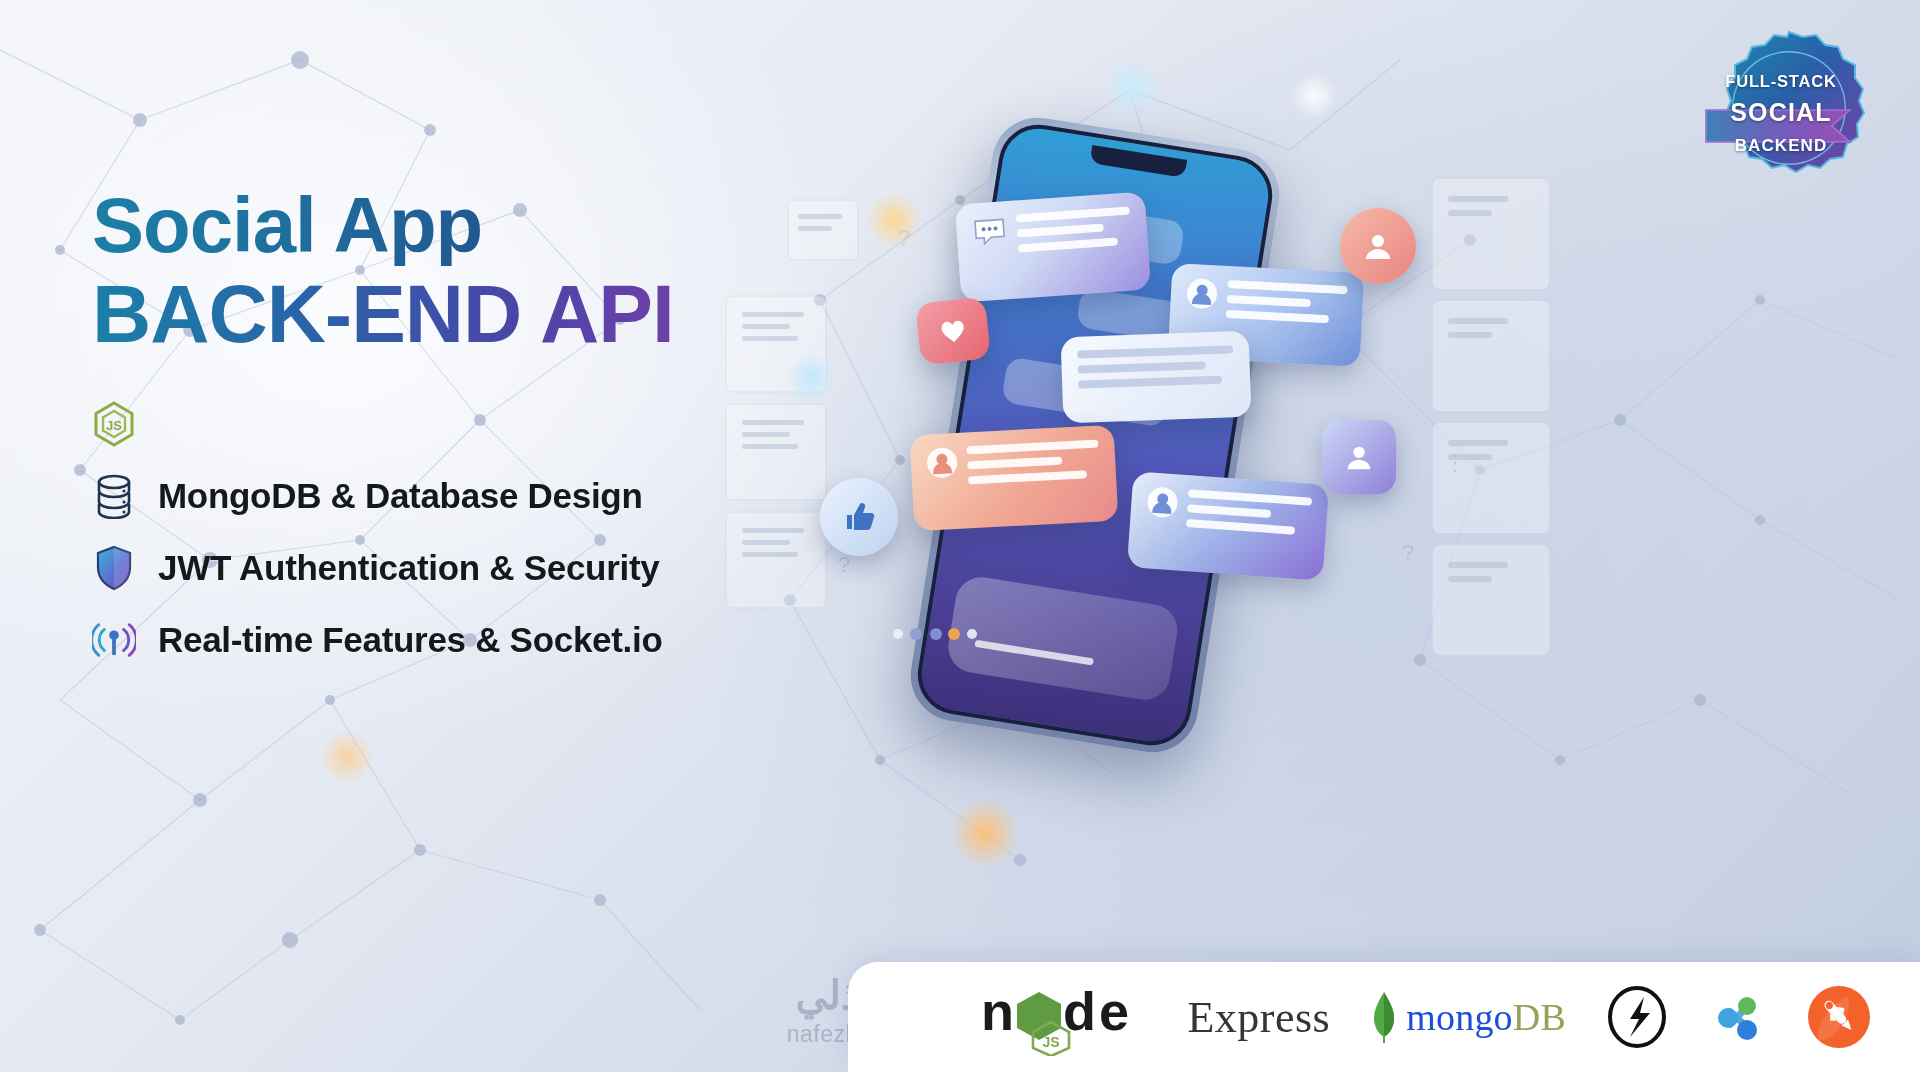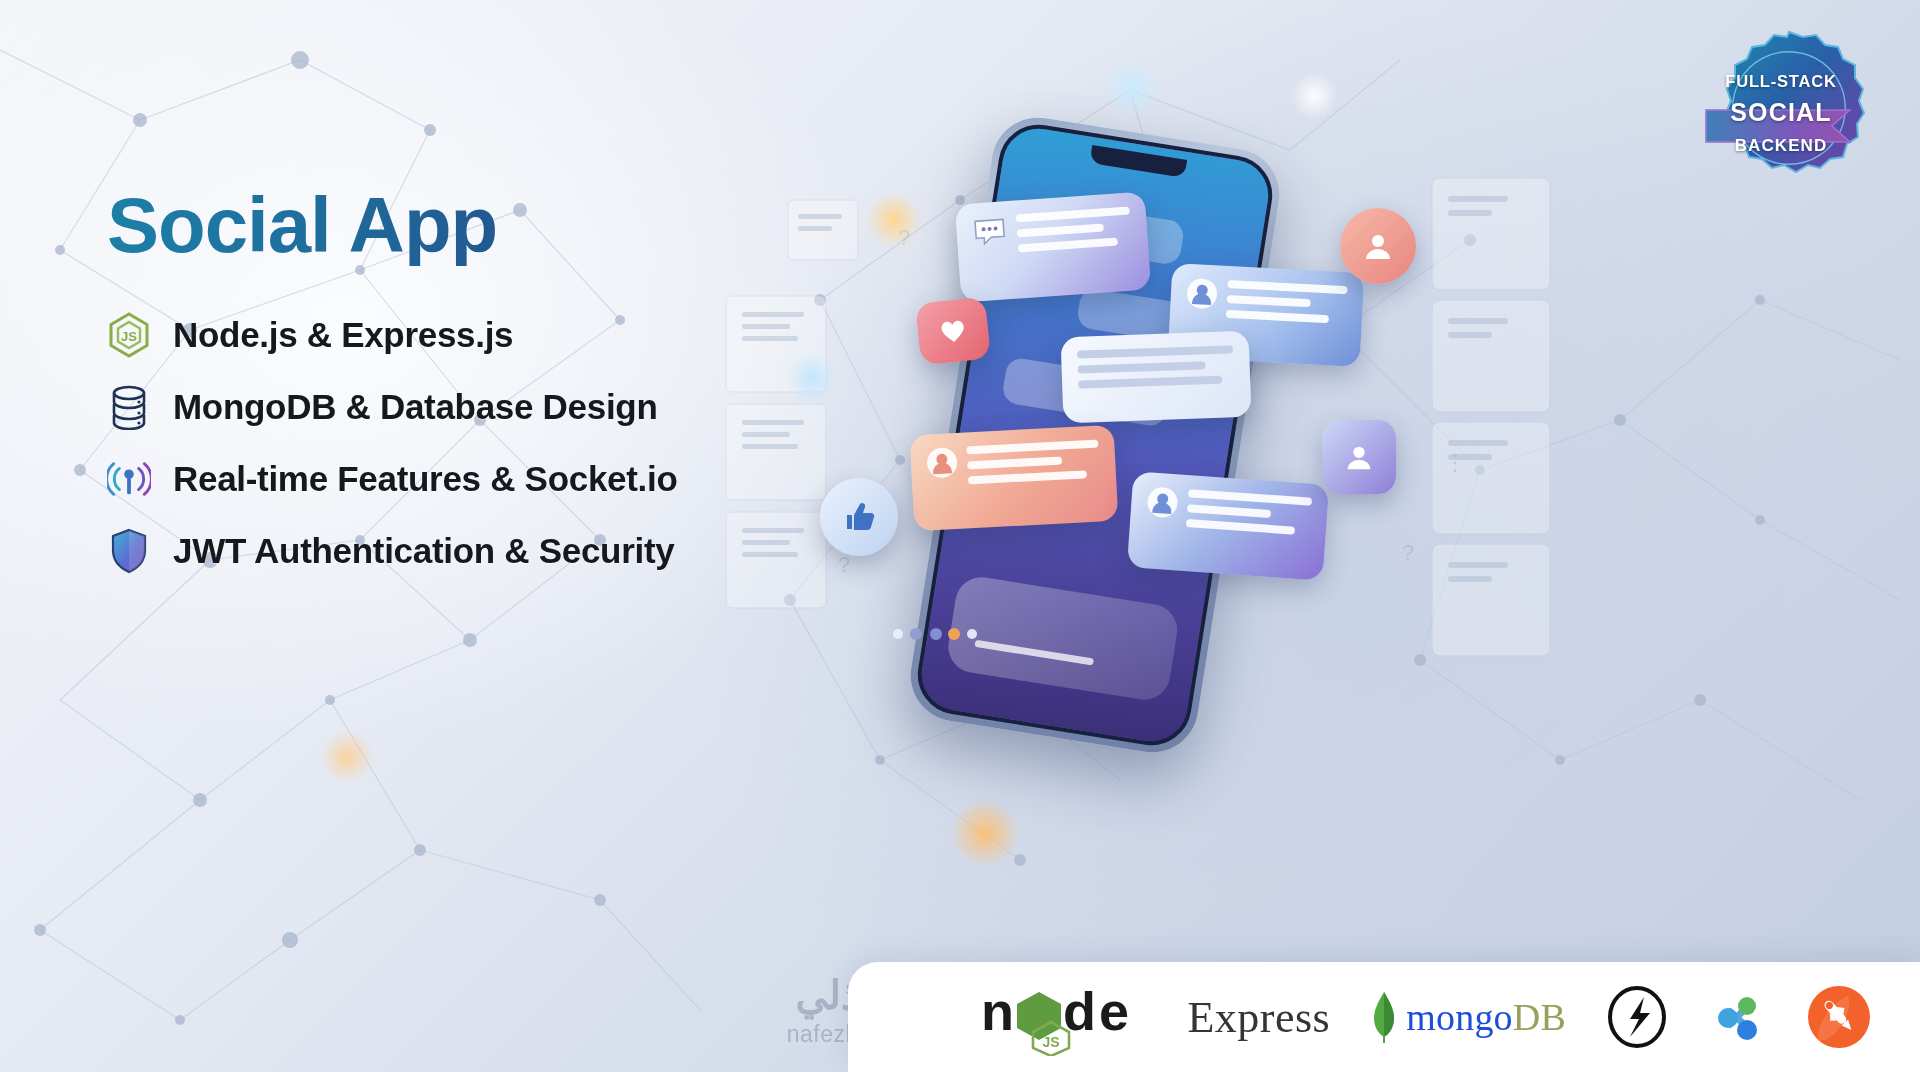--- a/index.html
+++ b/index.html
@@ -13,21 +13,21 @@
       radial-gradient(ellipse 900px 700px at 18% 30%, #fbfcfe 0%, rgba(251,252,254,0) 60%),
       radial-gradient(ellipse 1000px 900px at 70% 55%, #c9d3e6 0%, rgba(201,211,230,0) 65%),
       linear-gradient(135deg,#f4f6fa 0%, #e6eaf3 35%, #cfd8e8 70%, #c3cde1 100%);
   }
 
   
   .net{position:absolute;inset:0;}
   .glow{position:absolute;border-radius:50%;pointer-events:none;}
 
   
-  .copy{position:absolute;left:92px;top:186px;width:760px;margin-left:15px;}
+  .copy{position:absolute;left:92px;top:186px;width:760px;}
   .t1{
     font-size:78px;font-weight:700;line-height:1.02;letter-spacing:-1px;
     background:linear-gradient(90deg,#1c7fa6 0%,#1f6f9e 25%,#22518d 60%,#1e3668 100%);
     -webkit-background-clip:text;background-clip:text;color:transparent;
     margin:0;white-space:nowrap;
   }
   .t2{
     font-size:82px;font-weight:700;line-height:1.02;letter-spacing:-1px;
     background:linear-gradient(90deg,#1b7fa8 0%,#2a62a8 30%,#4946a8 55%,#6f3fa8 78%,#a03fa8 100%);
     -webkit-background-clip:text;background-clip:text;color:transparent;
@@ -211,32 +211,32 @@
        background:radial-gradient(circle,rgba(190,230,255,.9) 0%,rgba(190,230,255,0) 70%);"></div>
   <div class="glow" style="left:1326px;top:446px;width:46px;height:46px;
        background:radial-gradient(circle,rgba(160,220,255,.95) 0%,rgba(160,220,255,0) 70%);"></div>
   <div class="glow" style="left:950px;top:798px;width:70px;height:70px;
        background:radial-gradient(circle,rgba(255,190,110,.9) 0%,rgba(255,190,110,0) 70%);"></div>
   <div class="glow" style="left:320px;top:730px;width:54px;height:54px;
        background:radial-gradient(circle,rgba(255,205,140,.8) 0%,rgba(255,205,140,0) 70%);"></div>
 
   <div class="copy">
     <h1 class="t1">Social App</h1>
+    <h2 class="t2">BACK-END API</h2>
 
     <div class="features">
 
       <div class="frow">
         <span class="ficon">
           <svg width="42" height="46" viewBox="0 0 42 46">
             <polygon points="21,2 39,12.5 39,33.5 21,44 3,33.5 3,12.5" fill="none" stroke="#8bab45" stroke-width="3"></polygon>
             <polygon points="21,10 32,16.4 32,29.6 21,36 10,29.6 10,16.4" fill="none" stroke="#9cbb58" stroke-width="2.4"></polygon>
             <text x="21" y="29" text-anchor="middle" font-family="Liberation Sans" font-size="13" font-weight="700" fill="#8bab45">JS</text>
           </svg>
         </span>
-        <span class="flabel">Node.js &amp; Express.js</span>
       </div>
 
       <div class="frow">
         <span class="ficon">
           <svg width="40" height="46" viewBox="0 0 40 46">
             <g fill="none" stroke="#1e3352" stroke-width="2.6">
               <ellipse cx="20" cy="9" rx="15" ry="6"></ellipse>
               <path d="M5 9 v9 a15 6 0 0 0 30 0 V9"></path>
               <path d="M5 20 v9 a15 6 0 0 0 30 0 V20"></path>
               <path d="M5 31 v8 a15 6 0 0 0 30 0 V31"></path>
@@ -244,49 +244,49 @@
             <circle cx="30" cy="18" r="1.6" fill="#1e3352"></circle>
             <circle cx="30" cy="29" r="1.6" fill="#1e3352"></circle>
             <circle cx="30" cy="39" r="1.6" fill="#1e3352"></circle>
           </svg>
         </span>
         <span class="flabel">MongoDB &amp; Database Design</span>
       </div>
 
       <div class="frow">
         <span class="ficon">
-          <svg width="46" height="44" viewBox="0 0 46 44">
-            <g fill="none" stroke-width="3" stroke-linecap="round">
-              <path d="M13 11 A14 14 0 0 0 13 33" stroke="#2fa9c8"></path>
-              <path d="M7 6  A21 21 0 0 0 7 38" stroke="#3f8fd0"></path>
-              <path d="M33 11 A14 14 0 0 1 33 33" stroke="#6a54c0"></path>
-              <path d="M39 6  A21 21 0 0 1 39 38" stroke="#8a46bb"></path>
-            </g>
-            <circle cx="23" cy="17" r="5" fill="#3f72c4"></circle>
-            <rect x="21" y="20" width="4" height="18" rx="2" fill="#3f72c4"></rect>
-          </svg>
-        </span>
-        <span class="flabel">Real-time Features &amp; Socket.io</span>
-      </div>
-
-      <div class="frow">
-        <span class="ficon">
           <svg width="38" height="46" viewBox="0 0 38 46">
             <defs>
               <linearGradient id="shg" x1="0" y1="0" x2="1" y2="1">
                 <stop offset="0%" stop-color="#3fb6d8"></stop>
                 <stop offset="55%" stop-color="#5b6fd0"></stop>
                 <stop offset="100%" stop-color="#7a4ec0"></stop>
               </linearGradient>
             </defs>
             <path d="M19 2 L35 8 V22 C35 33 28 40 19 44 C10 40 3 33 3 22 V8 Z" fill="url(#shg)" stroke="#2a3f78" stroke-width="2.2"></path>
             <path d="M19 2 L35 8 V22 C35 33 28 40 19 44 Z" fill="rgba(255,255,255,.14)"></path>
           </svg>
         </span>
         <span class="flabel">JWT Authentication &amp; Security</span>
+      </div>
+
+      <div class="frow">
+        <span class="ficon">
+          <svg width="46" height="44" viewBox="0 0 46 44">
+            <g fill="none" stroke-width="3" stroke-linecap="round">
+              <path d="M13 11 A14 14 0 0 0 13 33" stroke="#2fa9c8"></path>
+              <path d="M7 6  A21 21 0 0 0 7 38" stroke="#3f8fd0"></path>
+              <path d="M33 11 A14 14 0 0 1 33 33" stroke="#6a54c0"></path>
+              <path d="M39 6  A21 21 0 0 1 39 38" stroke="#8a46bb"></path>
+            </g>
+            <circle cx="23" cy="17" r="5" fill="#3f72c4"></circle>
+            <rect x="21" y="20" width="4" height="18" rx="2" fill="#3f72c4"></rect>
+          </svg>
+        </span>
+        <span class="flabel">Real-time Features &amp; Socket.io</span>
       </div>
 
     </div>
   </div>
 
   <div class="badge">
     <svg width="178" height="168" viewBox="0 0 178 168">
       <defs>
         <linearGradient id="bg1" x1="0" y1="0" x2="1" y2="1">
           <stop offset="0%" stop-color="#1d87b0"></stop>

